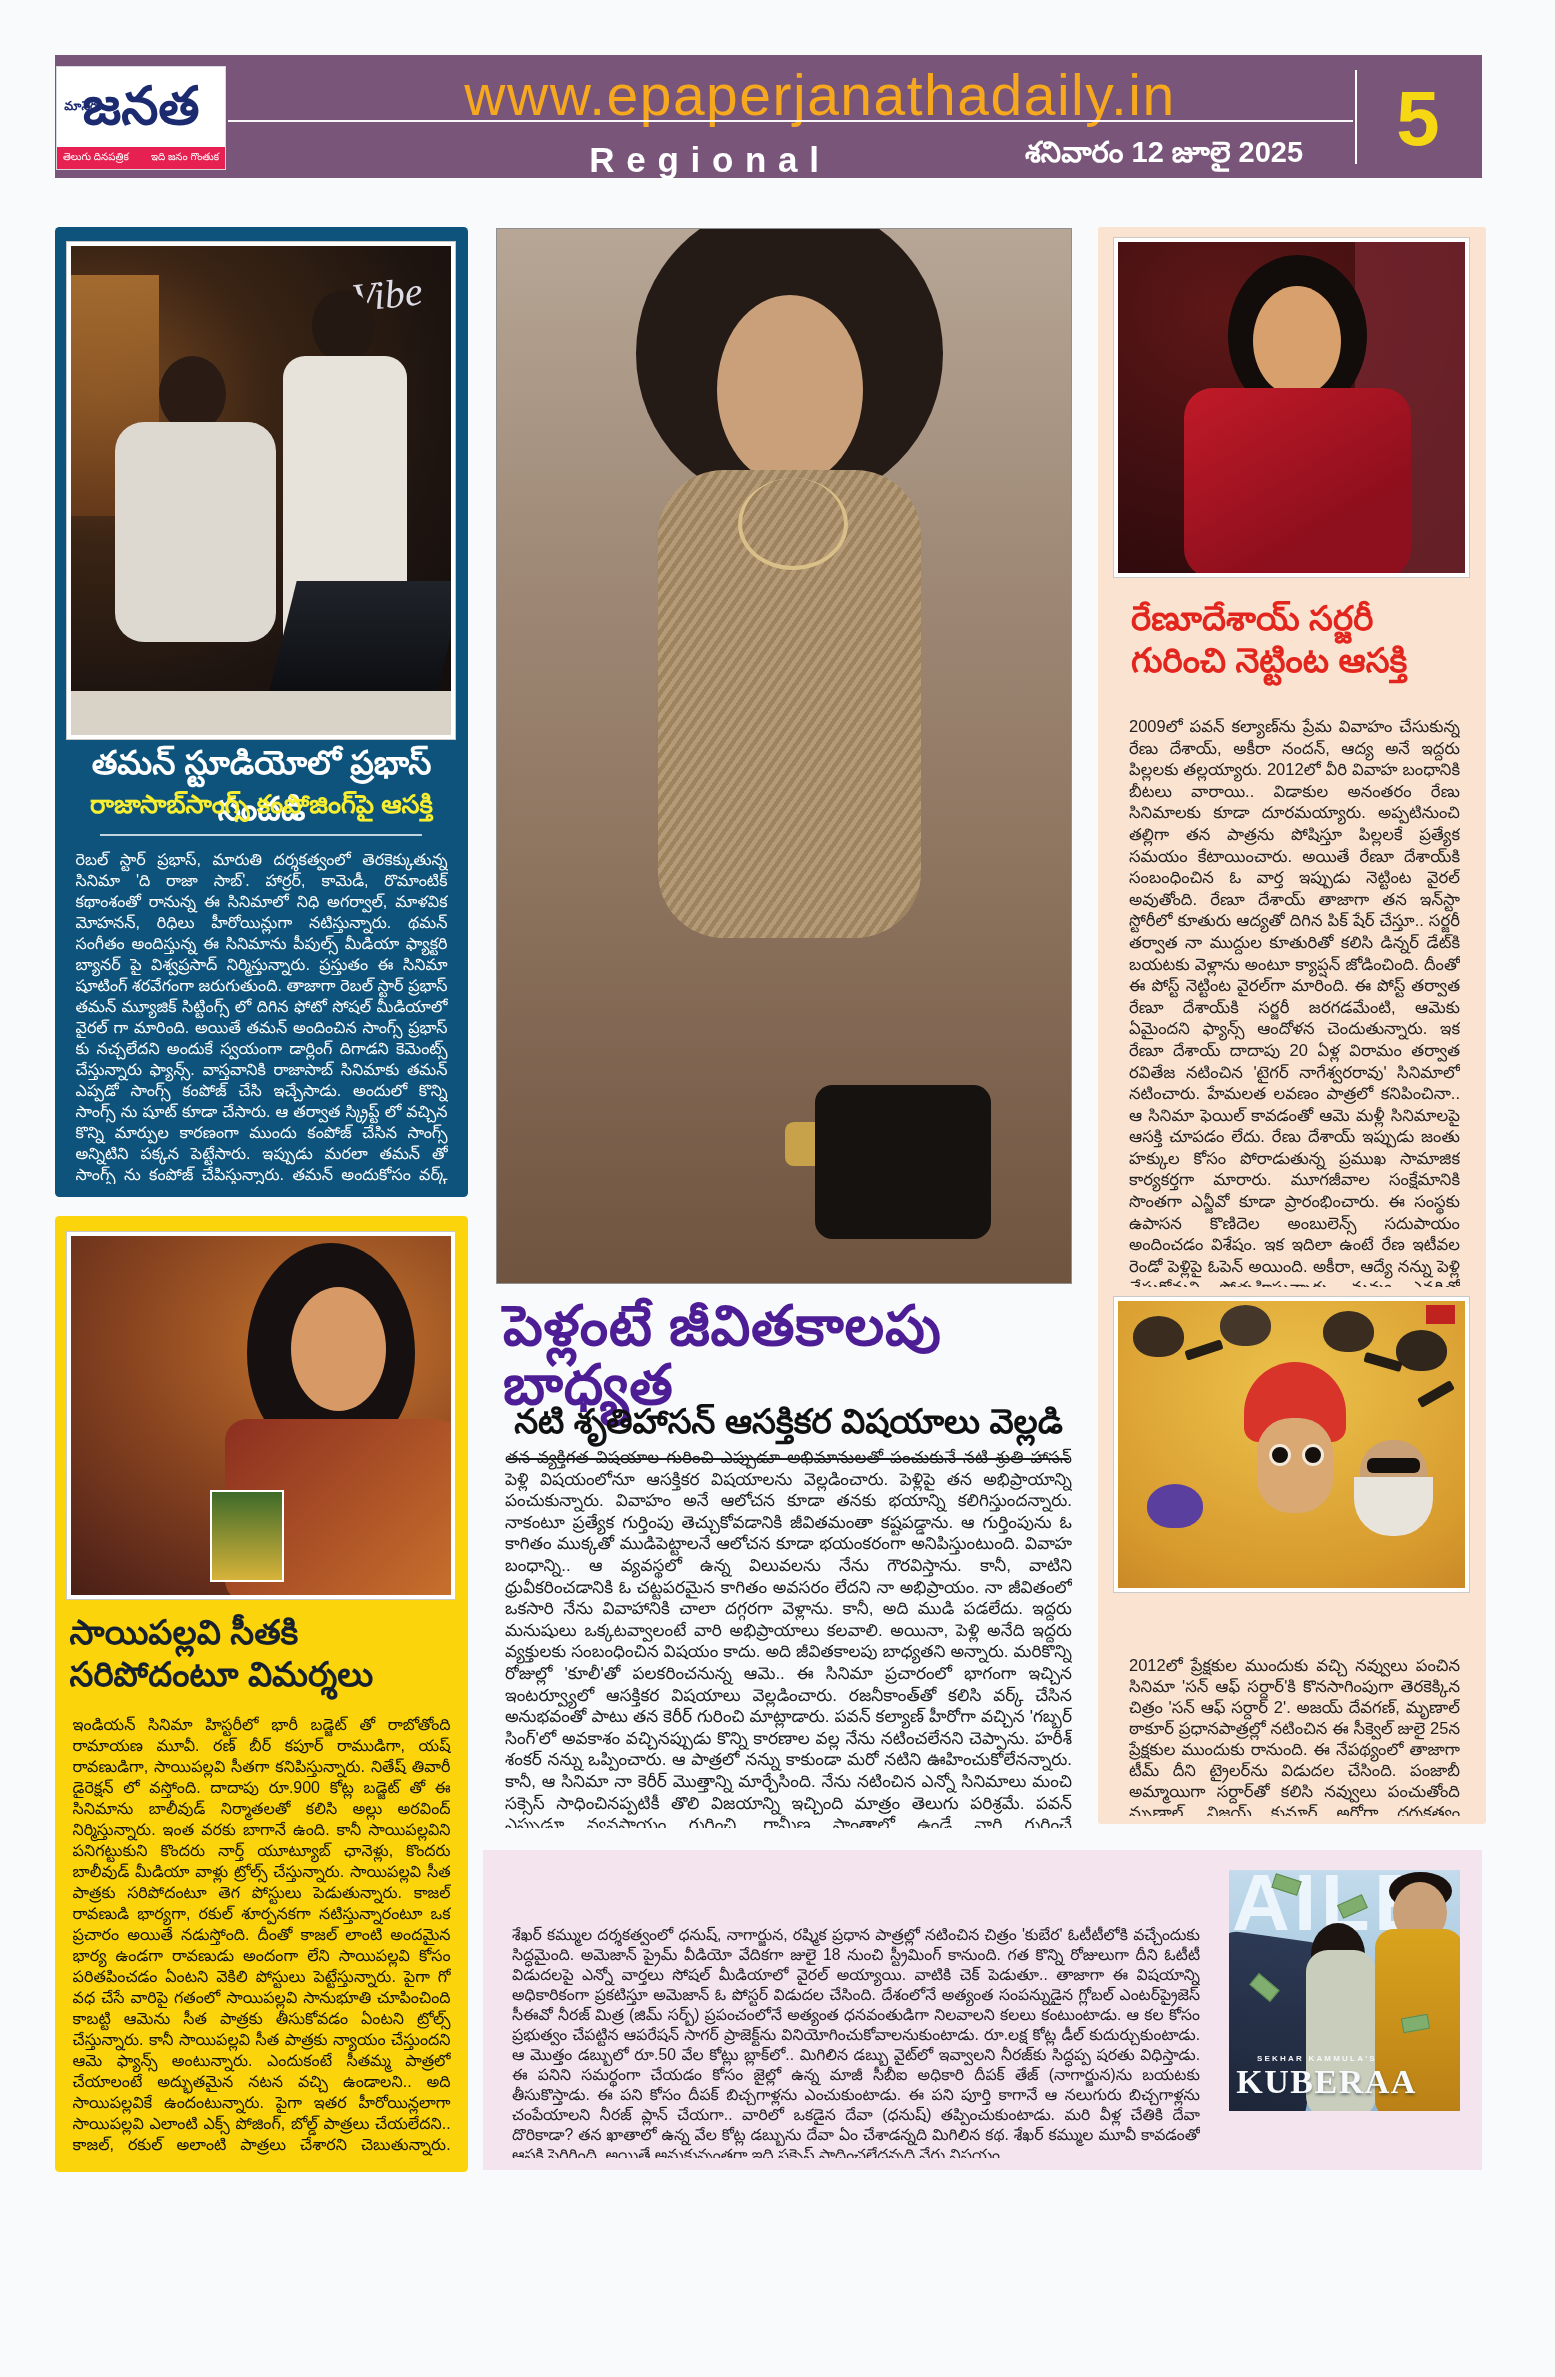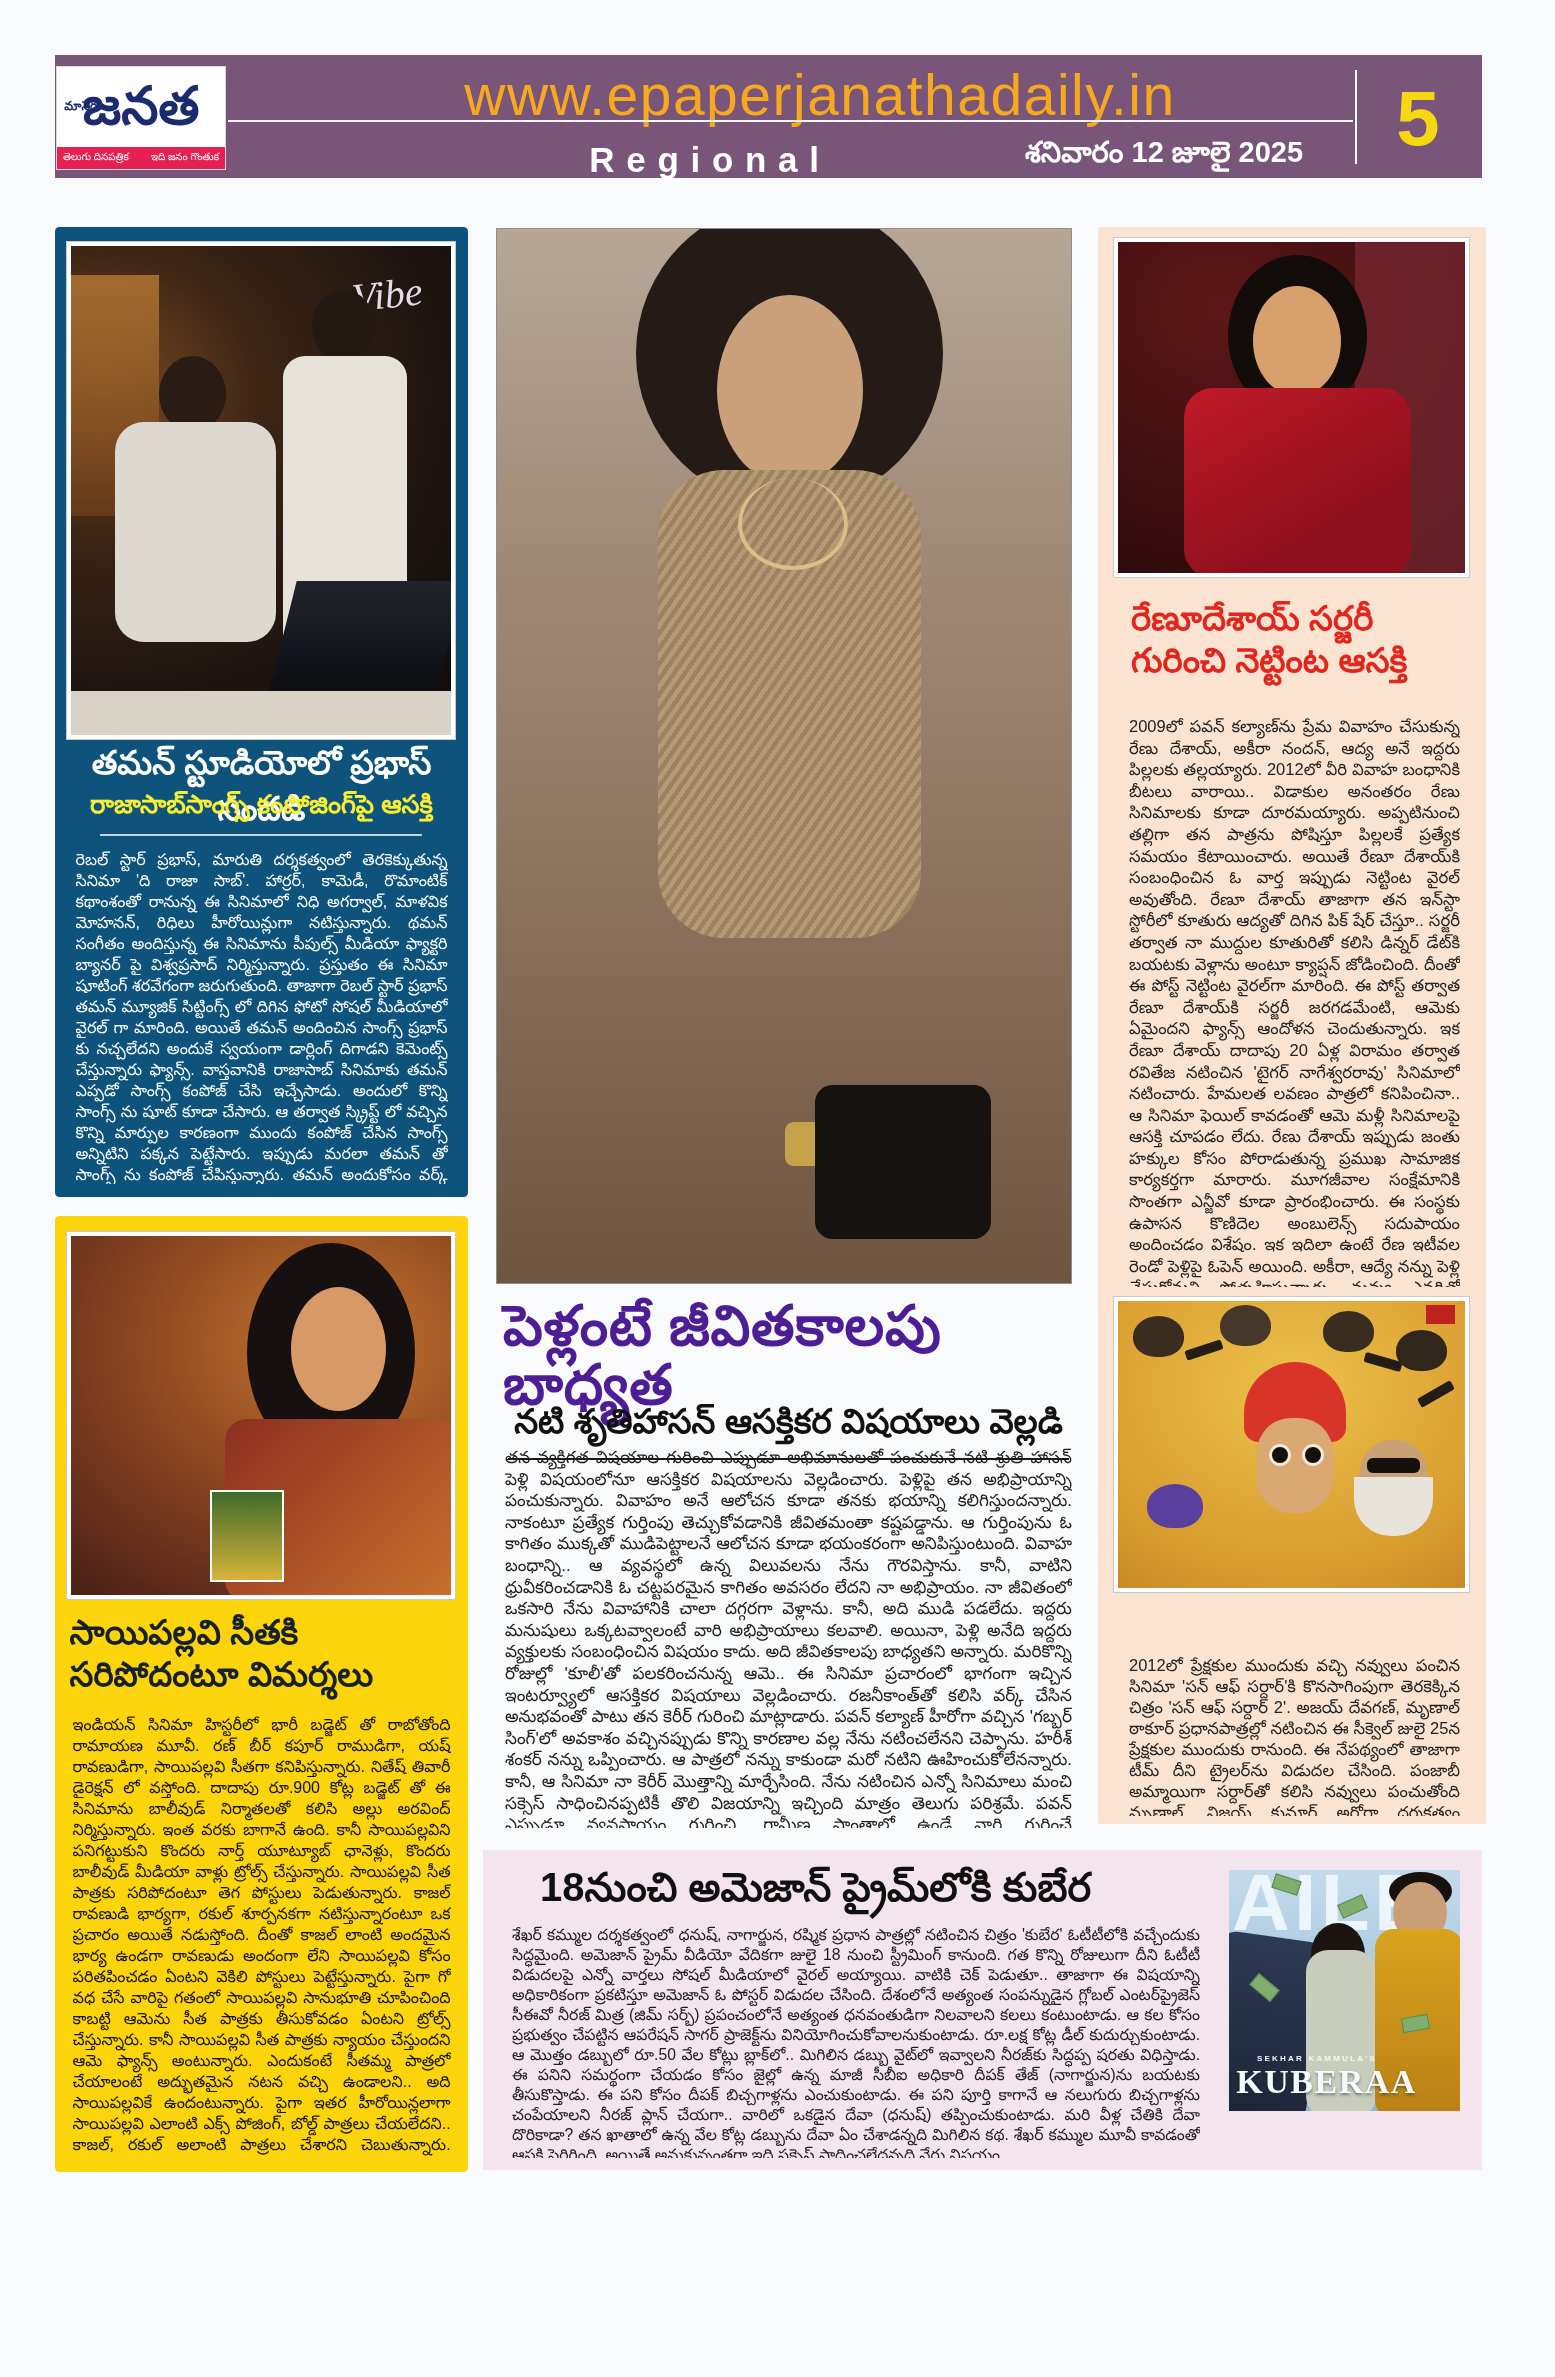--- a/index.html
+++ b/index.html
@@ -185,21 +185,20 @@
   <div class="shruti-bag-clasp"></div>
   <div class="shruti-bag"></div>
 </div>
 <div class="abs shruti-headline">పెళ్లంటే జీవితకాలపు బాధ్యత</div>
 <div class="abs shruti-subwrap">
   <span class="shruti-subhead">నటి శృతిహాసన్ ఆసక్తికర విషయాలు వెల్లడి</span>
 </div>
 <div class="abs shruti-body justify">తన వ్యక్తిగత విషయాల గురించి ఎప్పుడూ అభిమానులతో పంచుకునే నటి శ్రుతి హాసన్ పెళ్లి విషయంలోనూ ఆసక్తికర విషయాలను వెల్లడించారు. పెళ్లిపై తన అభిప్రాయాన్ని పంచుకున్నారు. వివాహం అనే ఆలోచన కూడా తనకు భయాన్ని కలిగిస్తుందన్నారు. నాకంటూ ప్రత్యేక గుర్తింపు తెచ్చుకోవడానికి జీవితమంతా కష్టపడ్డాను. ఆ గుర్తింపును ఓ కాగితం ముక్కతో ముడిపెట్టాలనే ఆలోచన కూడా భయంకరంగా అనిపిస్తుంటుంది. వివాహ బంధాన్ని.. ఆ వ్యవస్థలో ఉన్న విలువలను నేను గౌరవిస్తాను. కానీ, వాటిని ధ్రువీకరించడానికి ఓ చట్టపరమైన కాగితం అవసరం లేదని నా అభిప్రాయం. నా జీవితంలో ఒకసారి నేను వివాహానికి చాలా దగ్గరగా వెళ్లాను. కానీ, అది ముడి పడలేదు. ఇద్దరు మనుషులు ఒక్కటవ్వాలంటే వారి అభిప్రాయాలు కలవాలి. అయినా, పెళ్లి అనేది ఇద్దరు వ్యక్తులకు సంబంధించిన విషయం కాదు. అది జీవితకాలపు బాధ్యతని అన్నారు. మరికొన్ని రోజుల్లో 'కూలీ'తో పలకరించనున్న ఆమె.. ఈ సినిమా ప్రచారంలో భాగంగా ఇచ్చిన ఇంటర్వ్యూలో ఆసక్తికర విషయాలు వెల్లడించారు. రజనీకాంత్‌తో కలిసి వర్క్ చేసిన అనుభవంతో పాటు తన కెరీర్ గురించి మాట్లాడారు. పవన్ కల్యాణ్ హీరోగా వచ్చిన 'గబ్బర్ సింగ్'లో అవకాశం వచ్చినప్పుడు కొన్ని కారణాల వల్ల నేను నటించలేనని చెప్పాను. హరీశ్ శంకర్ నన్ను ఒప్పించారు. ఆ పాత్రలో నన్ను కాకుండా మరో నటిని ఊహించుకోలేనన్నారు. కానీ, ఆ సినిమా నా కెరీర్ మొత్తాన్ని మార్చేసింది. నేను నటించిన ఎన్నో సినిమాలు మంచి సక్సెస్ సాధించినప్పటికీ తొలి విజయాన్ని ఇచ్చింది మాత్రం తెలుగు పరిశ్రమే. పవన్ ఎప్పుడూ వ్యవసాయం గురించి, గ్రామీణ ప్రాంతాల్లో ఉండే వారి గురించే మాట్లాడుతుండేవారు. ఆయనకు రాజకీయ రంగం కూడా సరిపోతుంది. మా నాన్న, రజనీకాంత్ ఇద్దరూ తమిళ ఇండస్ట్రీకి రెండు కళ్ల లాంటి వాళ్లు. రజనీకాంత్ సూపర్ స్టార్. ఇన్ని రోజులు మా నాన్న దృష్టికోణంలోనే ఆయన నాకు తెలుసు. 'కూలీ' సినిమాలో ఆయనతో పని చేస్తున్నప్పుడు పూర్తిగా తెలుసుకున్నాను. సెట్‌లో ఎంతో యాక్టివ్‌గా ఉంటారు. తన చుట్టూ ఉండేవాళ్లు కూడా సంతోషంగా ఉండాలని కోరుకుంటారు. ఆయన ఎనర్జీకి ఎవరూ సరితూగరు. ఆయనతో కలిసి నటించే అవకాశం వచ్చినందుకు ఎంతో ఆనందంగా ఉంది. ఇండస్ట్రీలో ఎంతోమంది గొప్ప నటులు ఉన్నారు. ఎవరి ప్రత్యేకతలు వారికి ఉంటాయి. అమితాబ్ బచ్చన్ , కమల్ హాసన్, రజనీకాంత్.. వీరందరినీ ఒకరితో ఒకరిని పోల్చలేం అని శ్రుతి వివరించారు.</div>
 
 <div class="abs pink-box">
-  <div class="abs kubera-headline">18నుంచి అమెజాన్ ప్రైమ్‌లోకి కుబేర</div>
   <div class="abs kubera-body justify">శేఖర్ కమ్ముల దర్శకత్వంలో ధనుష్, నాగార్జున, రష్మిక ప్రధాన పాత్రల్లో నటించిన చిత్రం 'కుబేర' ఓటీటీలోకి వచ్చేందుకు సిద్ధమైంది. అమెజాన్ ప్రైమ్ వీడియో వేదికగా జులై 18 నుంచి స్ట్రీమింగ్ కానుంది. గత కొన్ని రోజులుగా దీని ఓటీటీ విడుదలపై ఎన్నో వార్తలు సోషల్ మీడియాలో వైరల్ అయ్యాయి. వాటికి చెక్ పెడుతూ.. తాజాగా ఈ విషయాన్ని అధికారికంగా ప్రకటిస్తూ అమెజాన్ ఓ పోస్టర్ విడుదల చేసింది. దేశంలోనే అత్యంత సంపన్నుడైన గ్లోబల్ ఎంటర్‌ప్రైజెస్ సీఈవో నీరజ్ మిత్ర (జిమ్ సర్బ్) ప్రపంచంలోనే అత్యంత ధనవంతుడిగా నిలవాలని కలలు కంటుంటాడు. ఆ కల కోసం ప్రభుత్వం చేపట్టిన ఆపరేషన్ సాగర్ ప్రాజెక్ట్‌ను వినియోగించుకోవాలనుకుంటాడు. రూ.లక్ష కోట్ల డీల్ కుదుర్చుకుంటాడు. ఆ మొత్తం డబ్బులో రూ.50 వేల కోట్లు బ్లాక్‌లో.. మిగిలిన డబ్బు వైట్‌లో ఇవ్వాలని నీరజ్‌కు సిద్ధప్ప షరతు విధిస్తాడు. ఈ పనిని సమర్థంగా చేయడం కోసం జైల్లో ఉన్న మాజీ సీబీఐ అధికారి దీపక్ తేజ్ (నాగార్జున)ను బయటకు తీసుకొస్తాడు. ఈ పని కోసం దీపక్ బిచ్చగాళ్లను ఎంచుకుంటాడు. ఈ పని పూర్తి కాగానే ఆ నలుగురు బిచ్చగాళ్లను చంపేయాలని నీరజ్ ప్లాన్ చేయగా.. వారిలో ఒకడైన దేవా (ధనుష్) తప్పించుకుంటాడు. మరి వీళ్ల చేతికి దేవా దొరికాడా? తన ఖాతాలో ఉన్న వేల కోట్ల డబ్బును దేవా ఏం చేశాడన్నది మిగిలిన కథ. శేఖర్ కమ్ముల మూవీ కావడంతో ఆసక్తి పెరిగింది. అయితే అనుకున్నంతగా ఇది సక్సెస్ సాధించలేదన్నది వేరు విషయం.</div>
   <div class="abs kuberaa-poster">
     <div class="kub-letters">AILE</div>
     <div class="kub-man-suit"></div>
     <div class="kub-woman-hair"></div>
     <div class="kub-woman"></div>
     <div class="kub-man-kurta-hair"></div>
     <div class="kub-man-kurta-head"></div>
     <div class="kub-man-kurta"></div>
     <div class="kub-note" style="left:44px;top:7.3px;transform:rotate(18deg);"></div>

